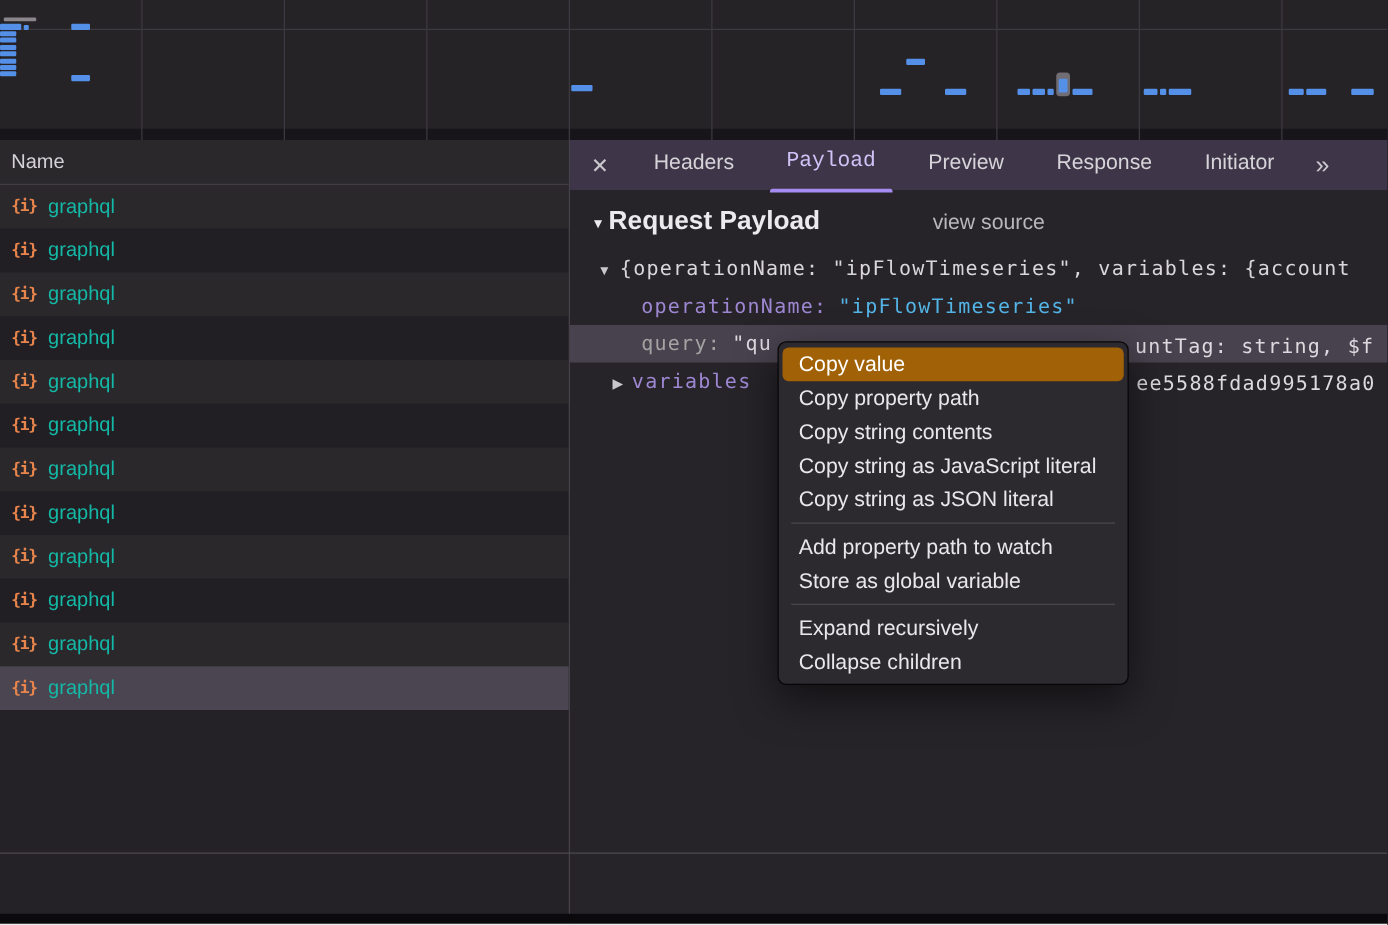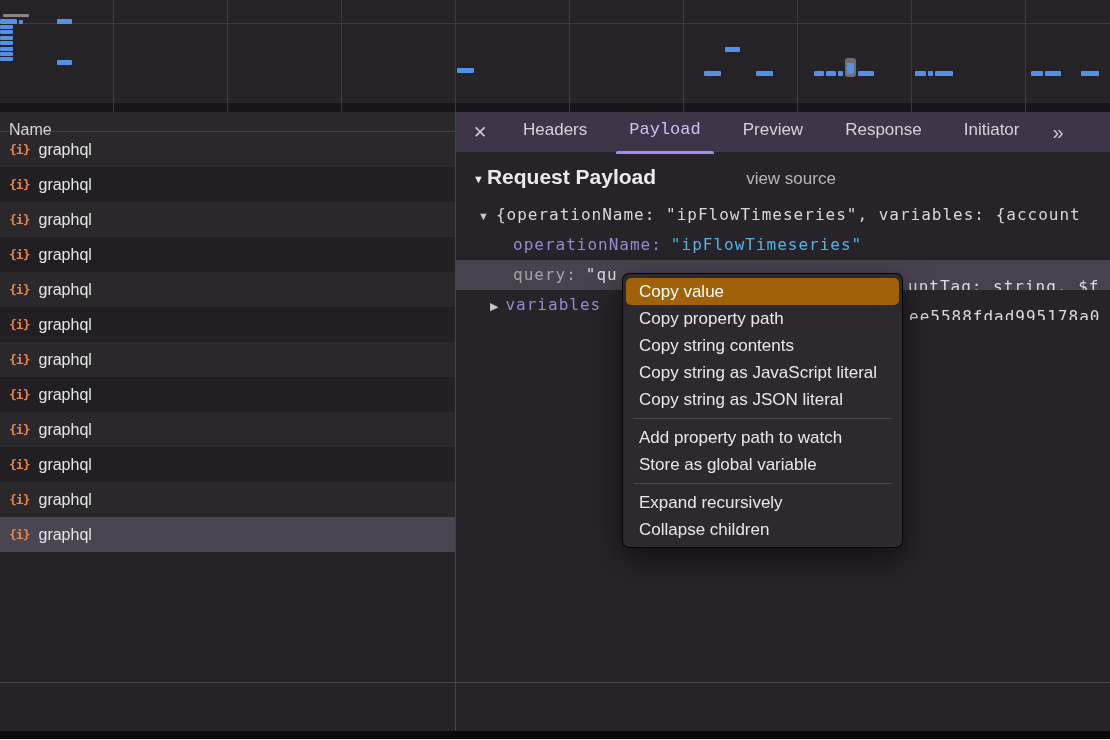--- a/index.html
+++ b/index.html
@@ -16,29 +16,29 @@
   .gridline { position:absolute; top:0; height:112px; width:1px; background:#3d3940; }
   .ov-hline { position:absolute; top:23px; left:0; width:1110px; height:1px; background:#3d3940; }
   .ov-bar { position:absolute; background:#5590e8; border-radius:1px; }
   .ov-bar.gray { background:#8a868c; }
   .ov-marker { position:absolute; background:#716d75; border-radius:3px; }
   .ov-marker-bar { position:absolute; background:#5590e8; border-radius:1px; }
 
   
   #left-panel { position:absolute; left:0; top:112px; width:455px; height:628px; background:#242127; }
   .list-header {
-    height:20px; background:#2b282c; border-bottom:1px solid #413d43;
+    height:36px; background:#2b282c; border-bottom:1px solid #413d43;
     line-height:35px; padding-left:9px; font-size:16px; color:#d5d2d7;
   }
   .req-row { height:35px; display:flex; align-items:center; padding-left:9px; }
   .req-row.stripe-a { background:#2b282c; }
   .req-row.stripe-b { background:#221f24; }
   .req-row.selected { background:#4a4550; }
   .req-icon { font-family:"DejaVu Sans Mono", monospace; font-size:13px; color:#e8854c; margin-right:9px; font-weight:bold; letter-spacing:-1px; }
-  .req-label { font-size:16px; color:#e5e5e5; }
+  .req-label { font-size:16px; color:#14b8a6; }
 
   #v-divider { position:absolute; left:455px; top:112px; width:1px; height:628px; background:#45414a; }
 
   
   #right-panel { position:absolute; left:456px; top:112px; width:654px; height:628px; background:#272429; }
   .tabbar { height:40px; background:#3e3648; display:flex; align-items:center; padding-left:12px; }
   .close-btn { width:24px; text-align:center; font-size:17px; color:#cbc8ce; margin-right:18px; cursor:default; }
   .tab { position:relative; padding:0 13px; height:44px; line-height:40px; font-size:17px; color:#d6d3d9; margin-right:16px; white-space:nowrap; }
   .tab.active { color:#cfc2f6;font-family:Liberation Mono, monospace; }
   .tab.active .tab-underline { position:absolute; left:0; right:0; bottom:0; height:3px; background:#a68bf0; border-radius:2px 2px 0 0; }
@@ -52,21 +52,21 @@
   .tree { position:absolute; top:88px; left:0; width:654px; font-family:"DejaVu Sans Mono", monospace; font-size:16px; letter-spacing:1px; }
   .trow { position:relative; height:30px; line-height:30px; white-space:nowrap; overflow:hidden; }
   .trow .expander { font-size:11px; color:#c9c6cc; margin-right:7px; letter-spacing:0; font-family:"Liberation Sans",sans-serif; }
   .t-preview { color:#d9d6dc; padding-left:22px; }
   .t-key { color:#9d87d2; }
   .t-string { color:#53b4e6; margin-left:9px; }
   .row-op { padding-left:57px; }
   .row-query { padding-left:57px; background:#48424e; }
   .row-query .t-key-sel { color:#a3a3a3; }
   .row-query .t-val-sel { color:#dcd9df; margin-left:9px; }
-  .t-tail { position:absolute; top:12px; color:#dcd9df; }
+  .t-tail { position:absolute; top:2px; color:#dcd9df; }
   .row-query .t-tail { left:452px; }
   .row-vars { padding-left:34px; }
   .row-vars .t-tail { left:453px; }
 
   
   #footer-line { position:absolute; left:0; top:682px; width:1110px; height:1px; background:#4c494e; }
   #bottom-bar { position:absolute; left:0; top:731px; width:1110px; height:8px; background:#0b090c; }
   #bottom-edge { position:absolute; left:0; top:739px; width:1110px; height:1px; background:#ececec; }
 
   

